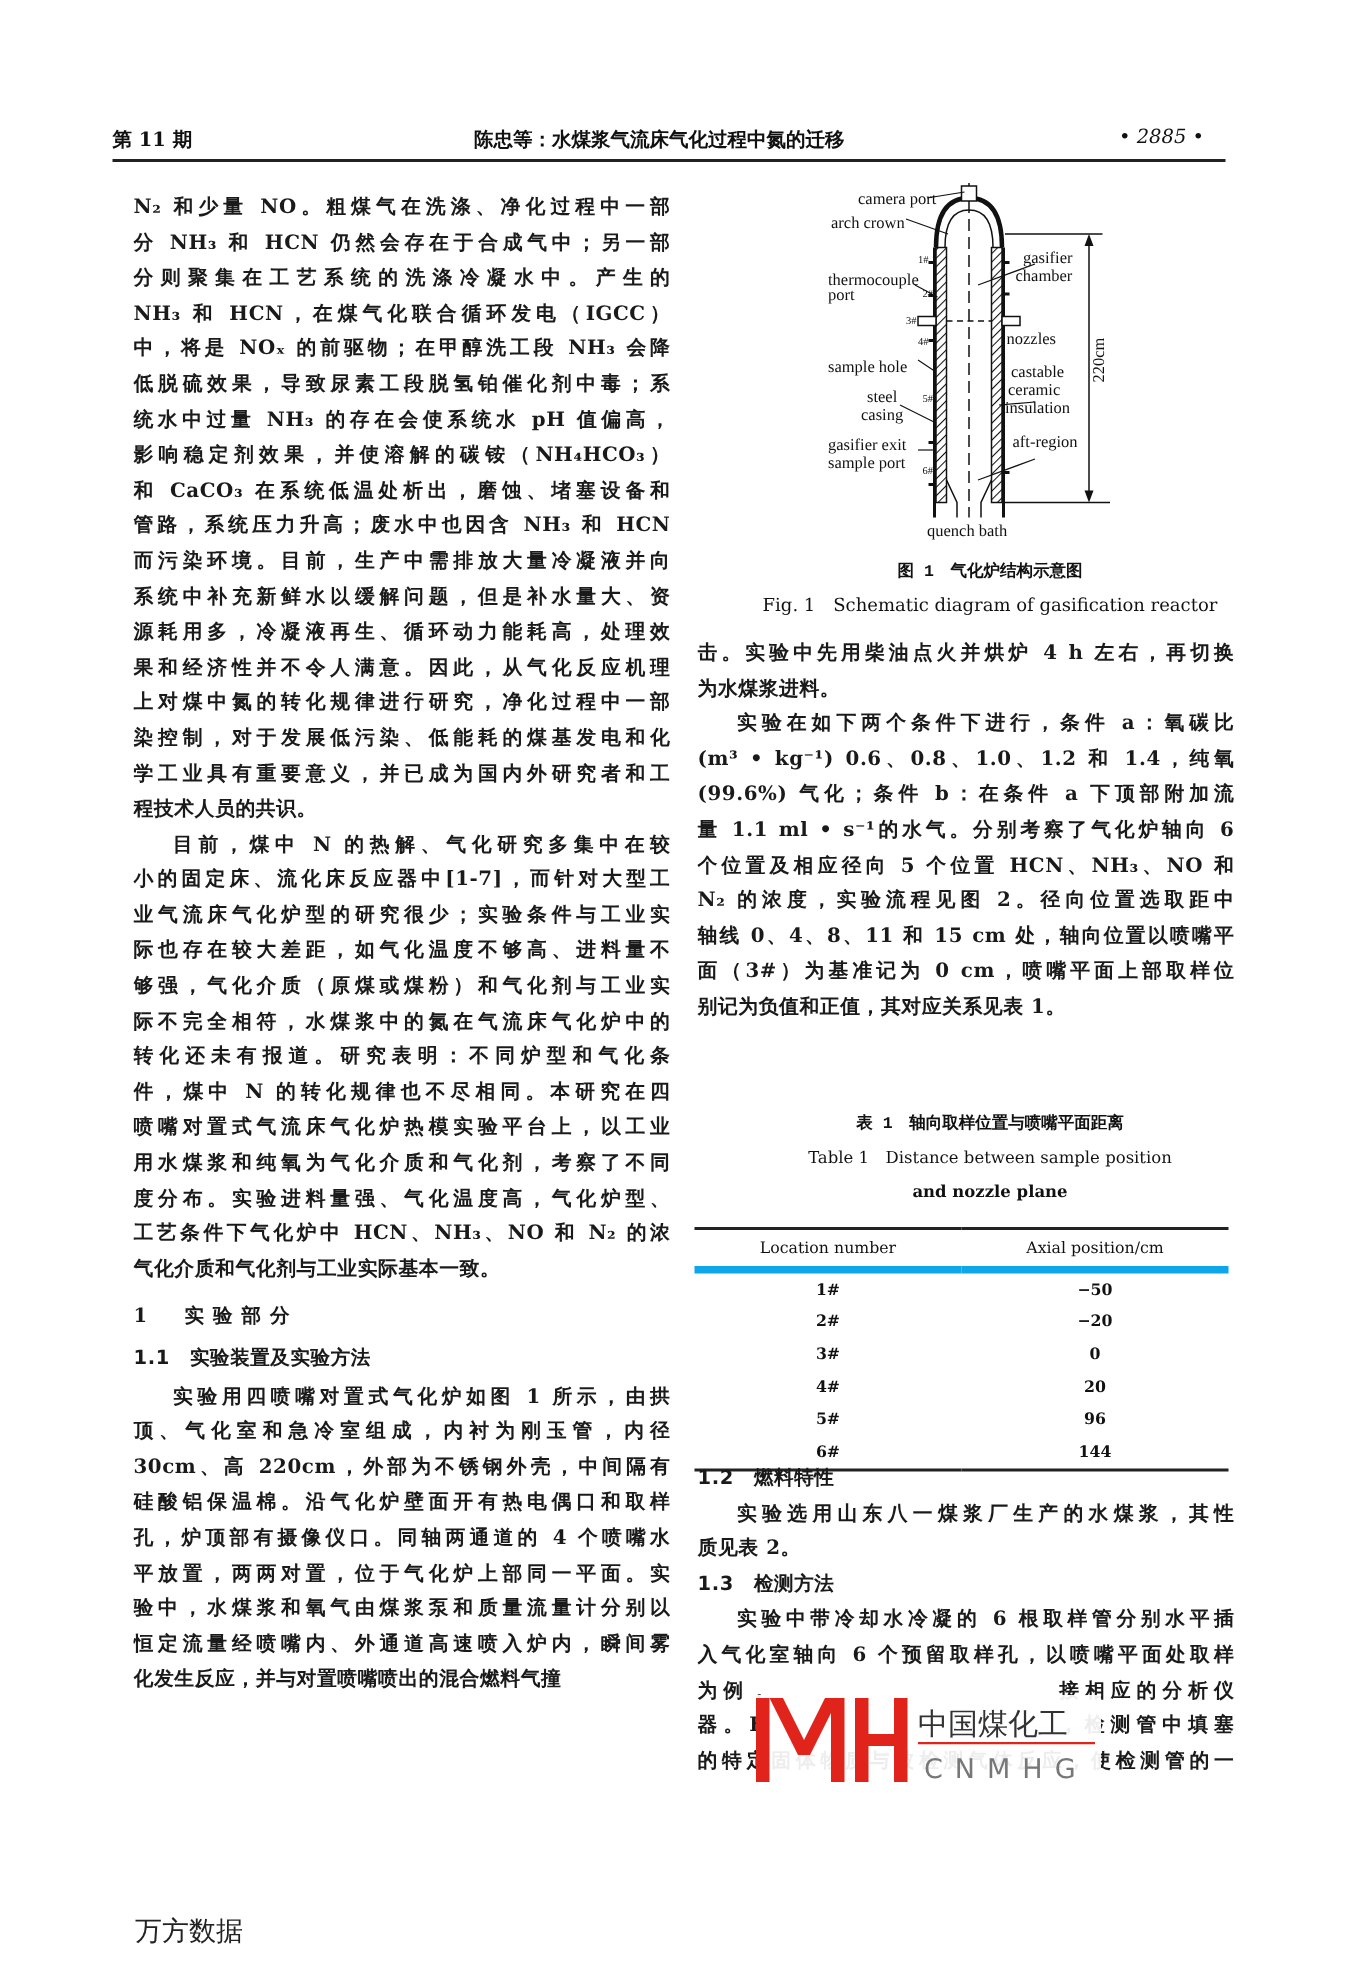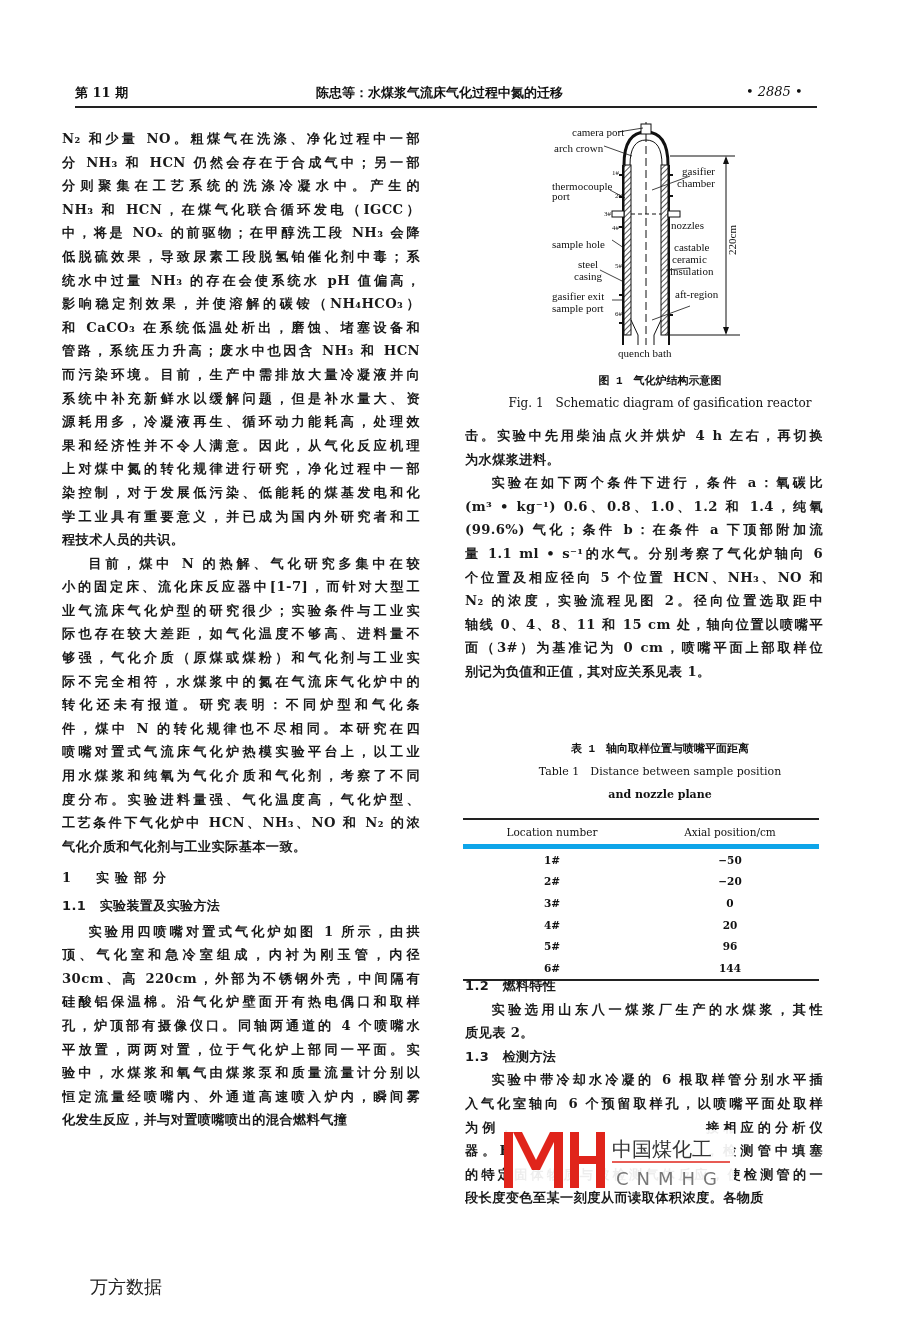--- a/index.html
+++ b/index.html
@@ -28,21 +28,21 @@
   .lbl { font-family:"Liberation Serif", serif; font-size:11px; fill:#111; }
 </style>
 </head>
 <body>
 
 <div class="abs hdr" style="left:75px;">第 11 期</div>
 <div class="abs hdr" style="left:300px;margin-left:16px;">陈忠等：水煤浆气流床气化过程中氮的迁移</div>
 <div class="abs hdr" style="left:746px; font-style:italic; font-weight:normal;">• 2885 •</div>
 <div class="hdr-rule"></div>
 
-<div class="col" id="leftcol" style="left:62px; top:127px; width:358px;">
+<div class="col" id="leftcol" style="left:89px; top:127px; width:358px;">
   <div id="lp1">
       <p>N₂ 和少量 NO。粗煤气在洗涤、净化过程中一部</p>
       <p>分 NH₃ 和 HCN 仍然会存在于合成气中；另一部</p>
       <p>分则聚集在工艺系统的洗涤冷凝水中。产生的</p>
       <p>NH₃ 和 HCN，在煤气化联合循环发电（IGCC）</p>
       <p>中，将是 NOₓ 的前驱物；在甲醇洗工段 NH₃ 会降</p>
       <p>低脱硫效果，导致尿素工段脱氢铂催化剂中毒；系</p>
       <p>统水中过量 NH₃ 的存在会使系统水 pH 值偏高，</p>
       <p>影响稳定剂效果，并使溶解的碳铵（NH₄HCO₃）</p>
       <p>和 CaCO₃ 在系统低温处析出，磨蚀、堵塞设备和</p>
@@ -232,21 +232,20 @@
       <p class="ind">实验选用山东八一煤浆厂生产的水煤浆，其性</p>
       <p class="last">质见表 2。</p>
     </div>
   <p class="sub last">1.3　检测方法</p>
   <div id="rp4">
       <p class="ind">实验中带冷却水冷凝的 6 根取样管分别水平插</p>
       <p>入气化室轴向 6 个预留取样孔，以喷嘴平面处取样</p>
       <p>为例，　　　　　　　　　　　接相应的分析仪</p>
       <p>器。H　　　　　　　　　　　，检测管中填塞</p>
       <p>的特定固体物质与被检测气体反应，使检测管的一</p>
-      <p class="last">段长度变色至某一刻度从而读取体积浓度。各物质</p>
     </div>
 </div>
 
 <svg class="logo" viewBox="0 0 230 60">
   <rect x="0" y="0" width="230" height="60" fill="#ffffff" opacity="0.92"></rect>
   <g id="logo-marks">
     <rect x="0" y="2" width="9" height="56" fill="#e0241b"></rect>
     <polygon points="9,2 18,2 32,30 46,2 55,2 36,40 28,40" fill="#e0241b"></polygon>
     <rect x="50" y="2" width="9" height="56" fill="#e0241b"></rect>
     <rect x="66" y="2" width="9" height="56" fill="#e0241b"></rect>

